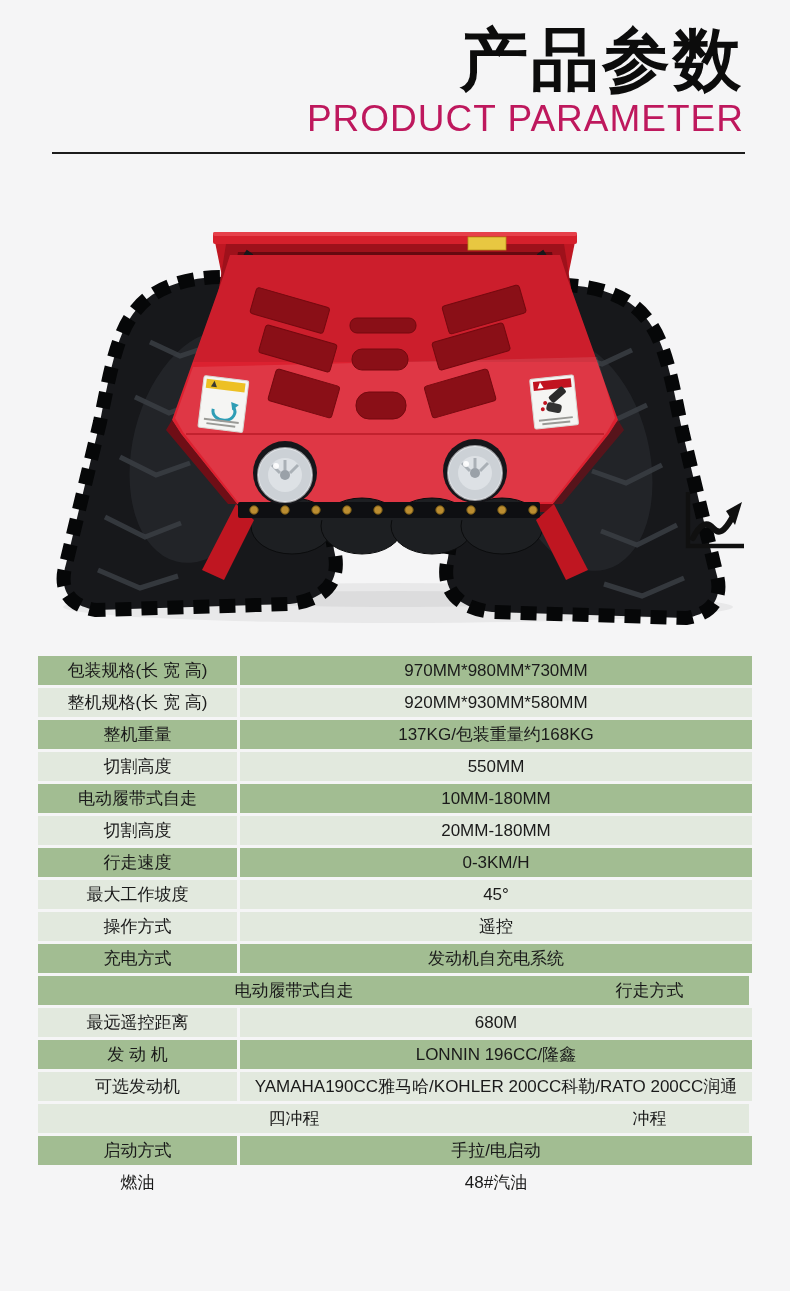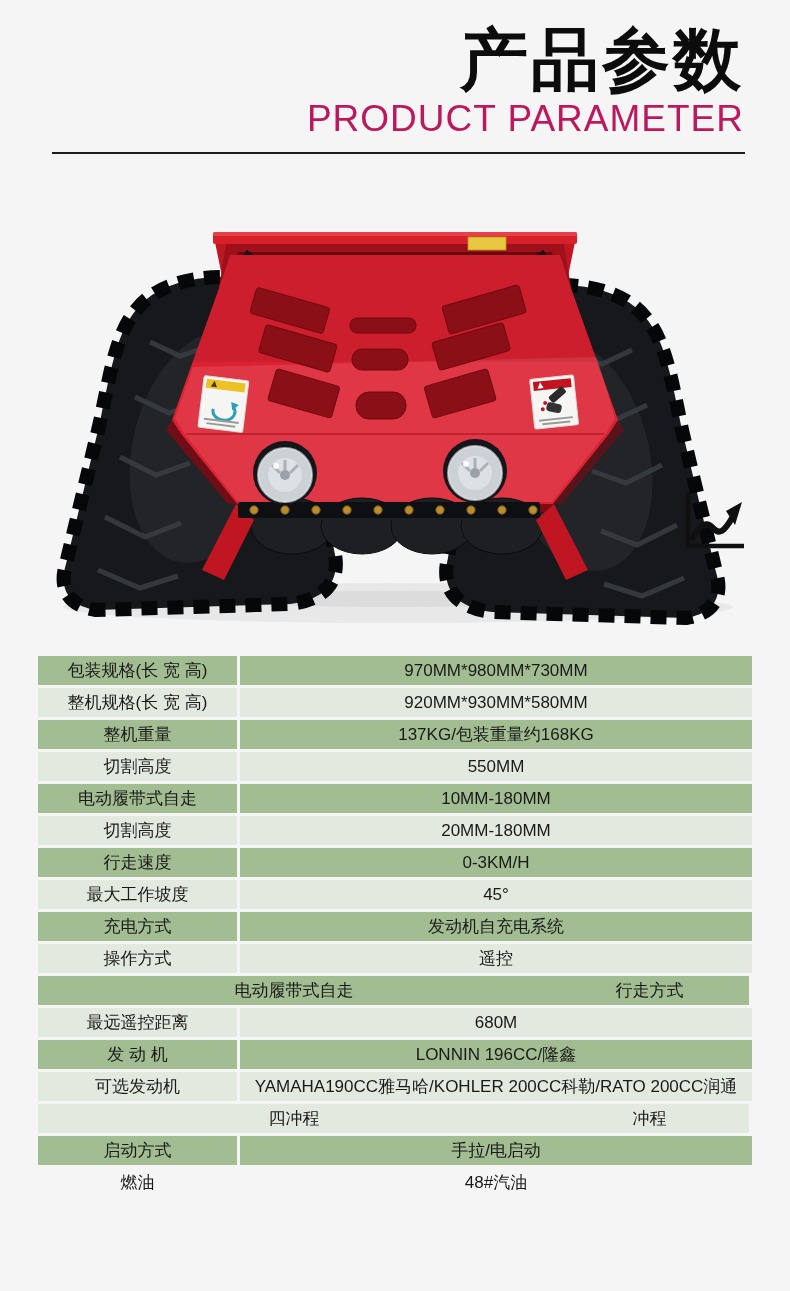--- a/index.html
+++ b/index.html
@@ -214,28 +214,28 @@
   <div class="row dark">
     <div class="cell label">行走速度</div>
     <div class="cell value">0-3KM/H</div>
   </div>
 
   <div class="row light">
     <div class="cell label">最大工作坡度</div>
     <div class="cell value">45°</div>
   </div>
 
+  <div class="row light">
+    <div class="cell label">操作方式</div>
+    <div class="cell value">遥控</div>
+  </div>
+
   <div class="row dark">
     <div class="cell label">充电方式</div>
     <div class="cell value">发动机自充电系统</div>
-  </div>
-
-  <div class="row light">
-    <div class="cell label">操作方式</div>
-    <div class="cell value">遥控</div>
   </div>
 
   <div class="row dark">
     <div class="cell value">电动履带式自走</div>
     <div class="cell label">行走方式</div>
   </div>
 
   <div class="row light">
     <div class="cell label">最远遥控距离</div>
     <div class="cell value">680M</div>

